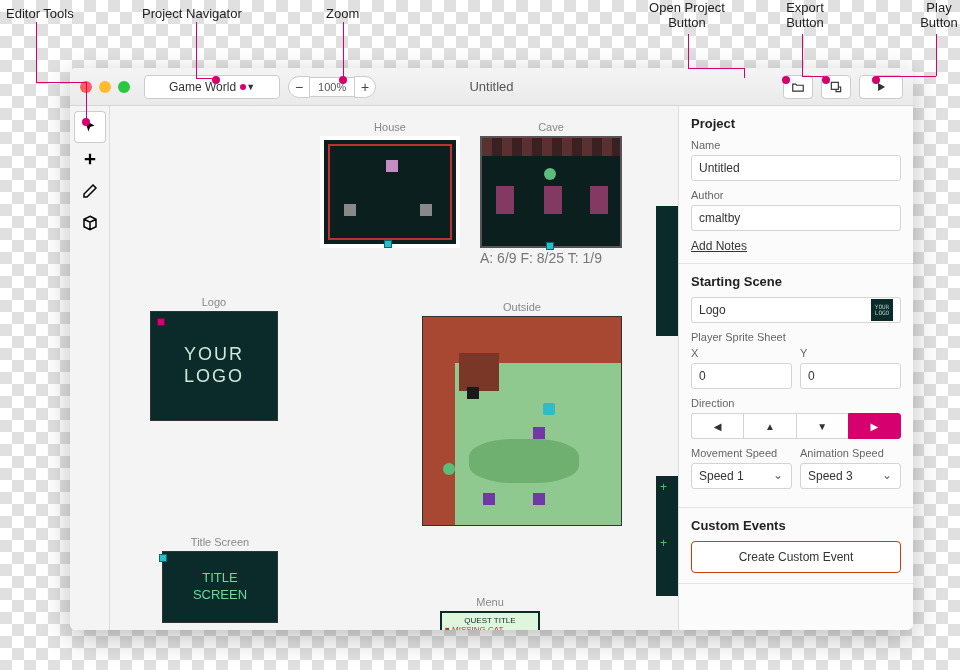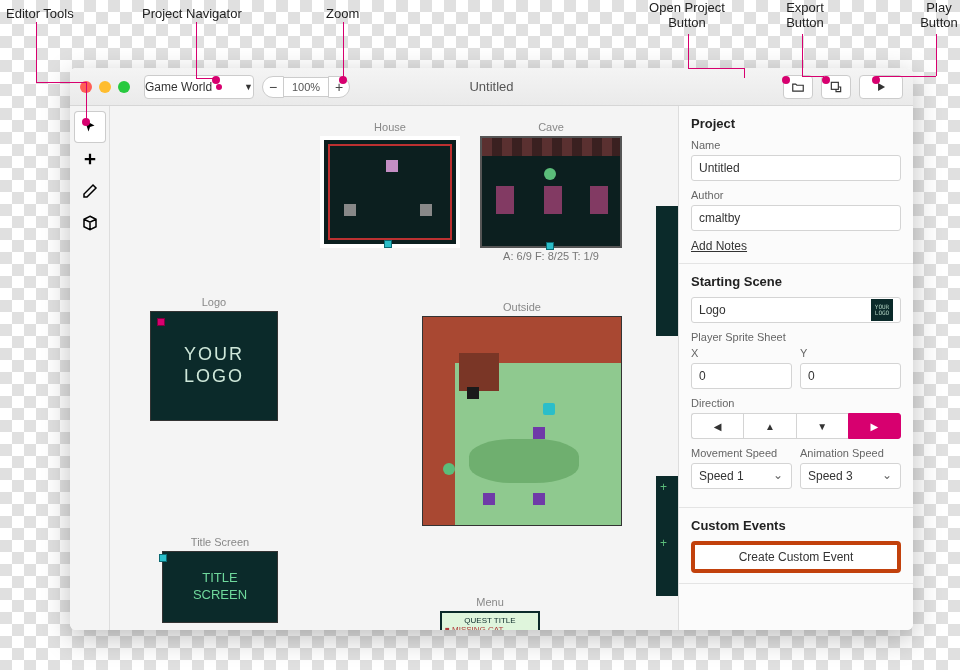--- a/index.html
+++ b/index.html
@@ -34,21 +34,21 @@
 .titlebar {
   height: 38px; background: linear-gradient(#f4f4f4,#eaeaea); border-bottom: 1px solid #d6d6d6;
   display: flex; align-items: center; padding: 0 10px; font-size: 12px; color: #555;
 }
 .traffic { display: flex; gap: 7px; margin-right: 14px; }
 .traffic span { width: 12px; height: 12px; border-radius: 50%; display: block; }
 .tl-red { background: #ff5f56; } .tl-yel { background: #ffbd2e; } .tl-grn { background: #27c93f; }
 
 .navselect {
   display: flex; align-items: center; background: #fff; border: 1px solid #ccc; border-radius: 4px;
-  height: 24px; padding: 0 0; font-size: 12px; color: #333; min-width: 110px; position: relative;
+  height: 24px; padding: 0 24px; font-size: 12px; color: #333; min-width: 110px; position: relative;
 }
 .navselect .caret { margin-left: auto; font-size: 9px; }
 .nav-dot { width:6px; height:6px; background:#d7006f; border-radius:50%; margin-left:4px; }
 
 .zoomgrp { display: flex; align-items: center; margin-left: 8px; }
 .zoom-btn {
   width: 22px; height: 22px; border: 1px solid #ccc; background: #fff; display: flex;
   align-items: center; justify-content: center; font-size: 14px; color: #444;
 }
 .zoom-btn.l { border-radius: 11px 0 0 11px; }
@@ -71,21 +71,21 @@
 .tools { width: 40px; background: #f4f4f4; border-right: 1px solid #ddd; display: flex; flex-direction: column; align-items: center; padding-top: 6px; gap: 2px; }
 .tool { width: 30px; height: 30px; display: flex; align-items: center; justify-content: center; border-radius: 3px; }
 .tool svg { width: 18px; height: 18px; }
 .tool.active { background: #fff; box-shadow: 0 0 0 1px #ccc; }
 
 
 .canvas { flex: 1; position: relative; background: #f4f4f4; overflow: hidden; }
 .scene { position: absolute; }
 .scene-label { font-size: 11px; color: #888; text-align: center; width: 100%; margin-bottom: 3px; display: block; }
 .scene-box { background: #0b2a2a; border: 1px solid #333; position: relative; }
-.scene-info { font-size: 11px; color: #777; text-align: center; margin-top: 2px; }
+.scene-info { font-size: 14px; color: #777; margin-top: 2px; }
 
 
 .house-box { width: 140px; height: 112px; background: #0c1f1f; border: 4px solid #fff; outline: 2px solid #bd3131; outline-offset: -10px; }
 .cave-box { width: 142px; height: 112px; background: #0c1f1f; border: 2px solid #555; }
 .logo-box { width: 128px; height: 110px; background: #0b2a2a; display: flex; align-items: center; justify-content: center; color: #cfe8da; font-family: monospace; font-size: 18px; letter-spacing: 2px; text-align:center; line-height:1.2; }
 .title-box { width: 116px; height: 72px; background: #0b2a2a; display: flex; align-items: center; justify-content: center; color: #6fd89c; font-family: monospace; font-size: 13px; text-align: center; line-height: 1.3; }
 .outside-box { width: 200px; height: 210px; background: #8fc98f; }
 .menu-box { width: 100px; height: 30px; background: #dff5dc; border: 2px solid #0b2a2a; font-family: monospace; font-size: 8px; padding: 3px; color:#0b2a2a; }
 .dark-box { background: #0b2a2a; }
 
@@ -103,21 +103,21 @@
 .link { color: #333; text-decoration: underline; font-size: 12px; cursor: pointer; }
 .row { display: flex; gap: 8px; }
 .row .col { flex: 1; }
 .dirgrp { display: flex; margin-bottom: 8px; }
 .dirbtn { flex: 1; height: 26px; border: 1px solid #d4d4d4; background: #fff; display: flex; align-items: center; justify-content: center; font-size: 10px; }
 .dirbtn:not(:last-child){ border-right: none; }
 .dirbtn:first-child{ border-radius: 3px 0 0 3px;} .dirbtn:last-child{ border-radius: 0 3px 3px 0;}
 .dirbtn.active { background: #d7006f; color: #fff; border-color: #d7006f; }
 .select { position: relative; }
 .select::after { content: "⌄"; position: absolute; right: 8px; top: 4px; font-size: 12px; color: #666; }
-.bigbtn { width: 100%; height: 32px; border: 4px solid #c2410c; border-radius: 4px; background: #fff; display: flex; align-items: center; justify-content: center; font-size: 12px; }
+.bigbtn { width: 100%; height: 32px; border: 1px solid #c2410c; border-radius: 4px; background: #fff; display: flex; align-items: center; justify-content: center; font-size: 12px; }
 .thumb { width:22px; height:22px; background:#0b2a2a; font-size:6px; color:#a6c8b8; display:flex;align-items:center;justify-content:center; font-family:monospace; line-height:1; text-align:center;}
 .sprite-thumb{ width:16px;height:16px; background: radial-gradient(circle,#5bbd7a 40%, transparent 41%);}
 
 
 .outside-art { position:relative; width:100%; height:100%; overflow:hidden;}
 .tree-band{position:absolute;left:0;right:0;top:0;height:46px;background:#a94832;}
 .tree-band2{position:absolute;left:0;bottom:0;width:32px;top:46px;background:#a94832;}
 .house-spr{position:absolute;left:36px;top:36px;width:40px;height:38px;background:#7a3626;}
 .pond{position:absolute;left:46px;bottom:42px;width:110px;height:44px;background:#6faf6f;border-radius:40%;}
 .sprite{position:absolute;width:12px;height:12px;background:#0b2a2a;}

